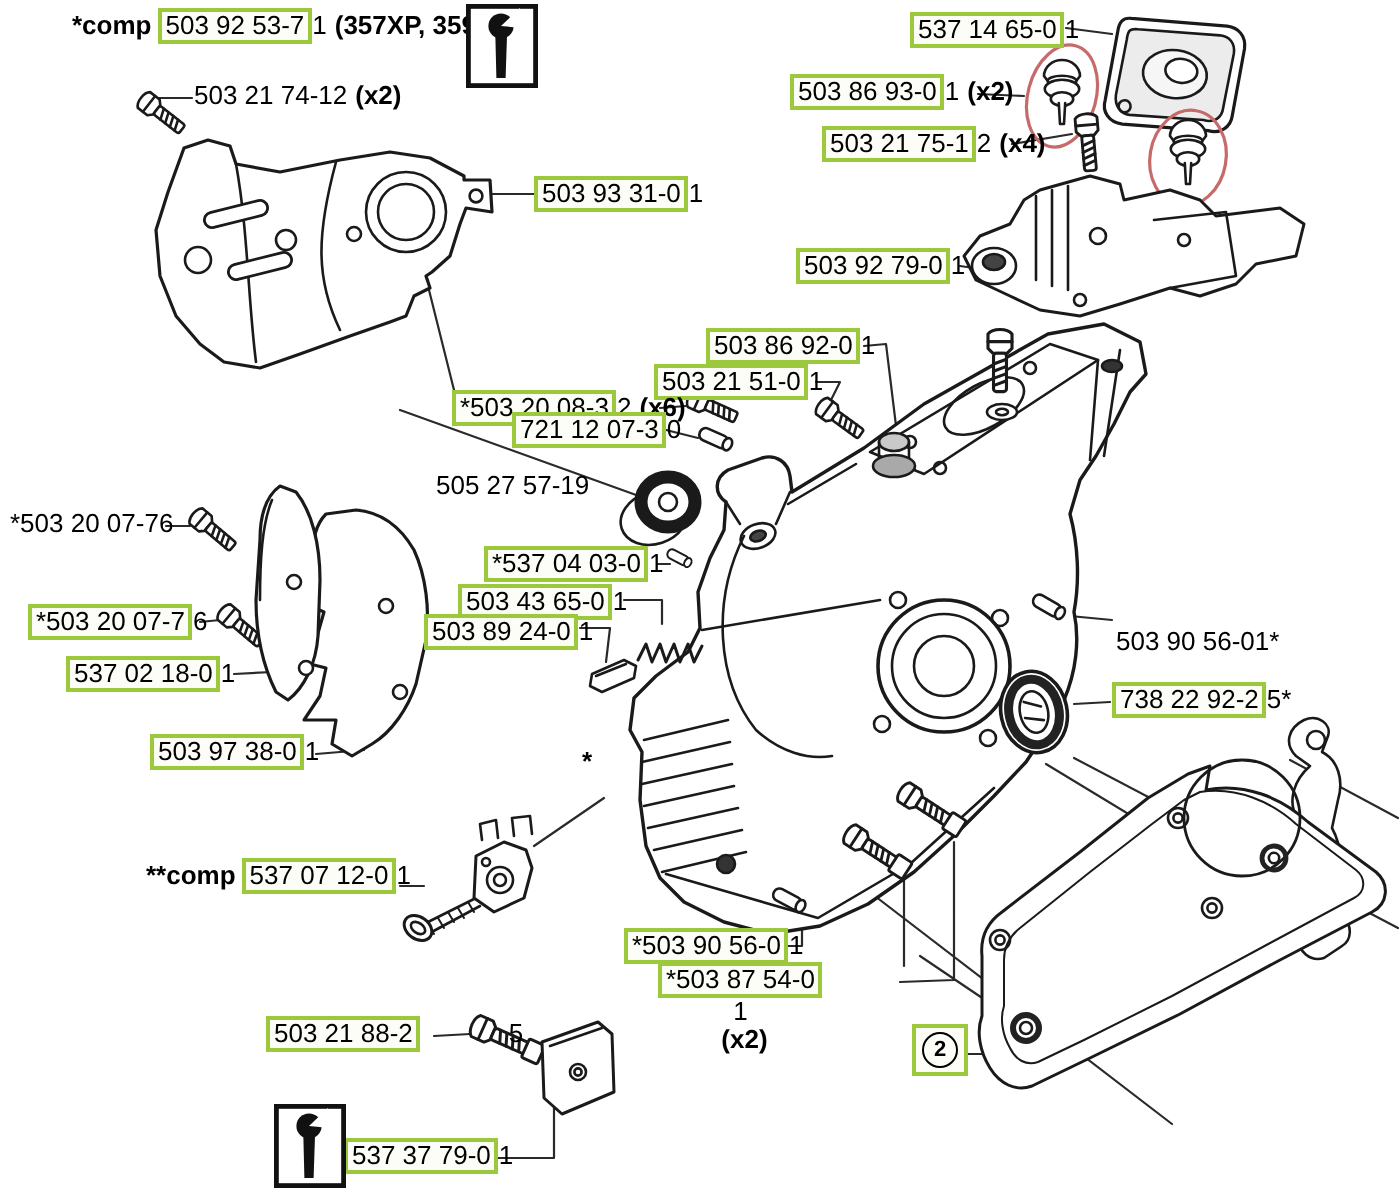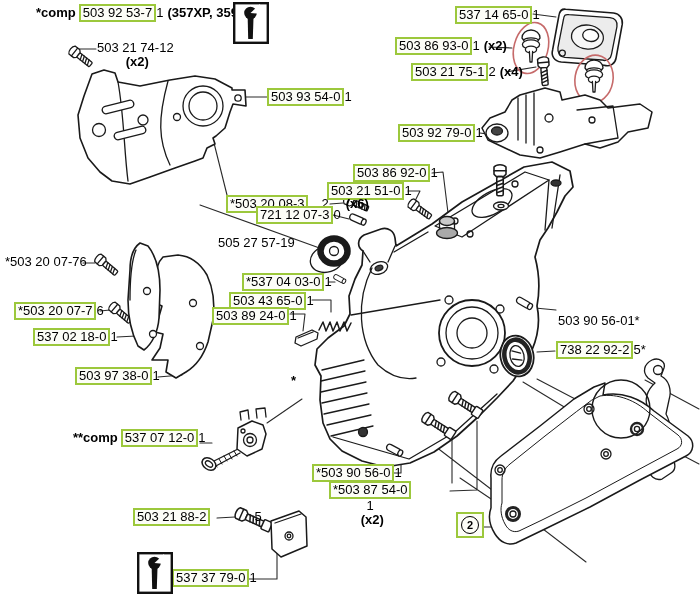--- a/index.html
+++ b/index.html
@@ -273,26 +273,26 @@
         <circle cx="606" cy="454" r="2.3"></circle>
   </g>
 </svg>
 
 <div class="label-row" style="left: 36px; top: 4px;">
       <span class="pfx">*comp</span>
       <span class="gbox">503 92 53-7</span>
       <span class="ovf">1</span>
       <span class="note">(357XP, 359)</span>
     </div>
-    <div class="label-row" style="left: 97px; top: 41px; flex-direction: column;">
+    <div class="label-row" style="left: 97px; top: 41px;">
       <span class="plain">503 21 74-12</span>
       <span class="note">(x2)</span>
     </div>
     <div class="label-row" style="left: 267px; top: 88px;">
-      <span class="gbox">503 93 54-0</span>
+      <span class="gbox">503 93 31-0</span>
       <span class="ovf">1</span>
     </div>
     <div class="label-row" style="left: 455px; top: 6px;">
       <span class="gbox">537 14 65-0</span>
       <span class="ovf">1</span>
     </div>
     <div class="label-row" style="left: 395px; top: 37px;">
       <span class="gbox">503 86 93-0</span>
       <span class="ovf">1</span>
       <span class="note">(x2)</span>
@@ -307,21 +307,21 @@
       <span class="ovf">1</span>
     </div>
     <div class="label-row" style="left: 353px; top: 164px;">
       <span class="gbox">503 86 92-0</span>
       <span class="ovf">1</span>
     </div>
     <div class="label-row" style="left: 327px; top: 182px;">
       <span class="gbox">503 21 51-0</span>
       <span class="ovf">1</span>
     </div>
-    <div class="label-row" style="left: 226px; top: 195px; gap: 13px;">
+    <div class="label-row" style="left: 226px; top: 195px;">
       <span class="gbox">*503 20 08-3</span>
       <span class="ovf">2</span>
       <span class="note">(x6)</span>
     </div>
     <div class="label-row" style="left: 256px; top: 206px;">
       <span class="gbox">721 12 07-3</span>
       <span class="ovf">0</span>
     </div>
     <div class="label-row" style="left: 218px; top: 236px;">
       <span class="plain">505 27 57-19</span>

